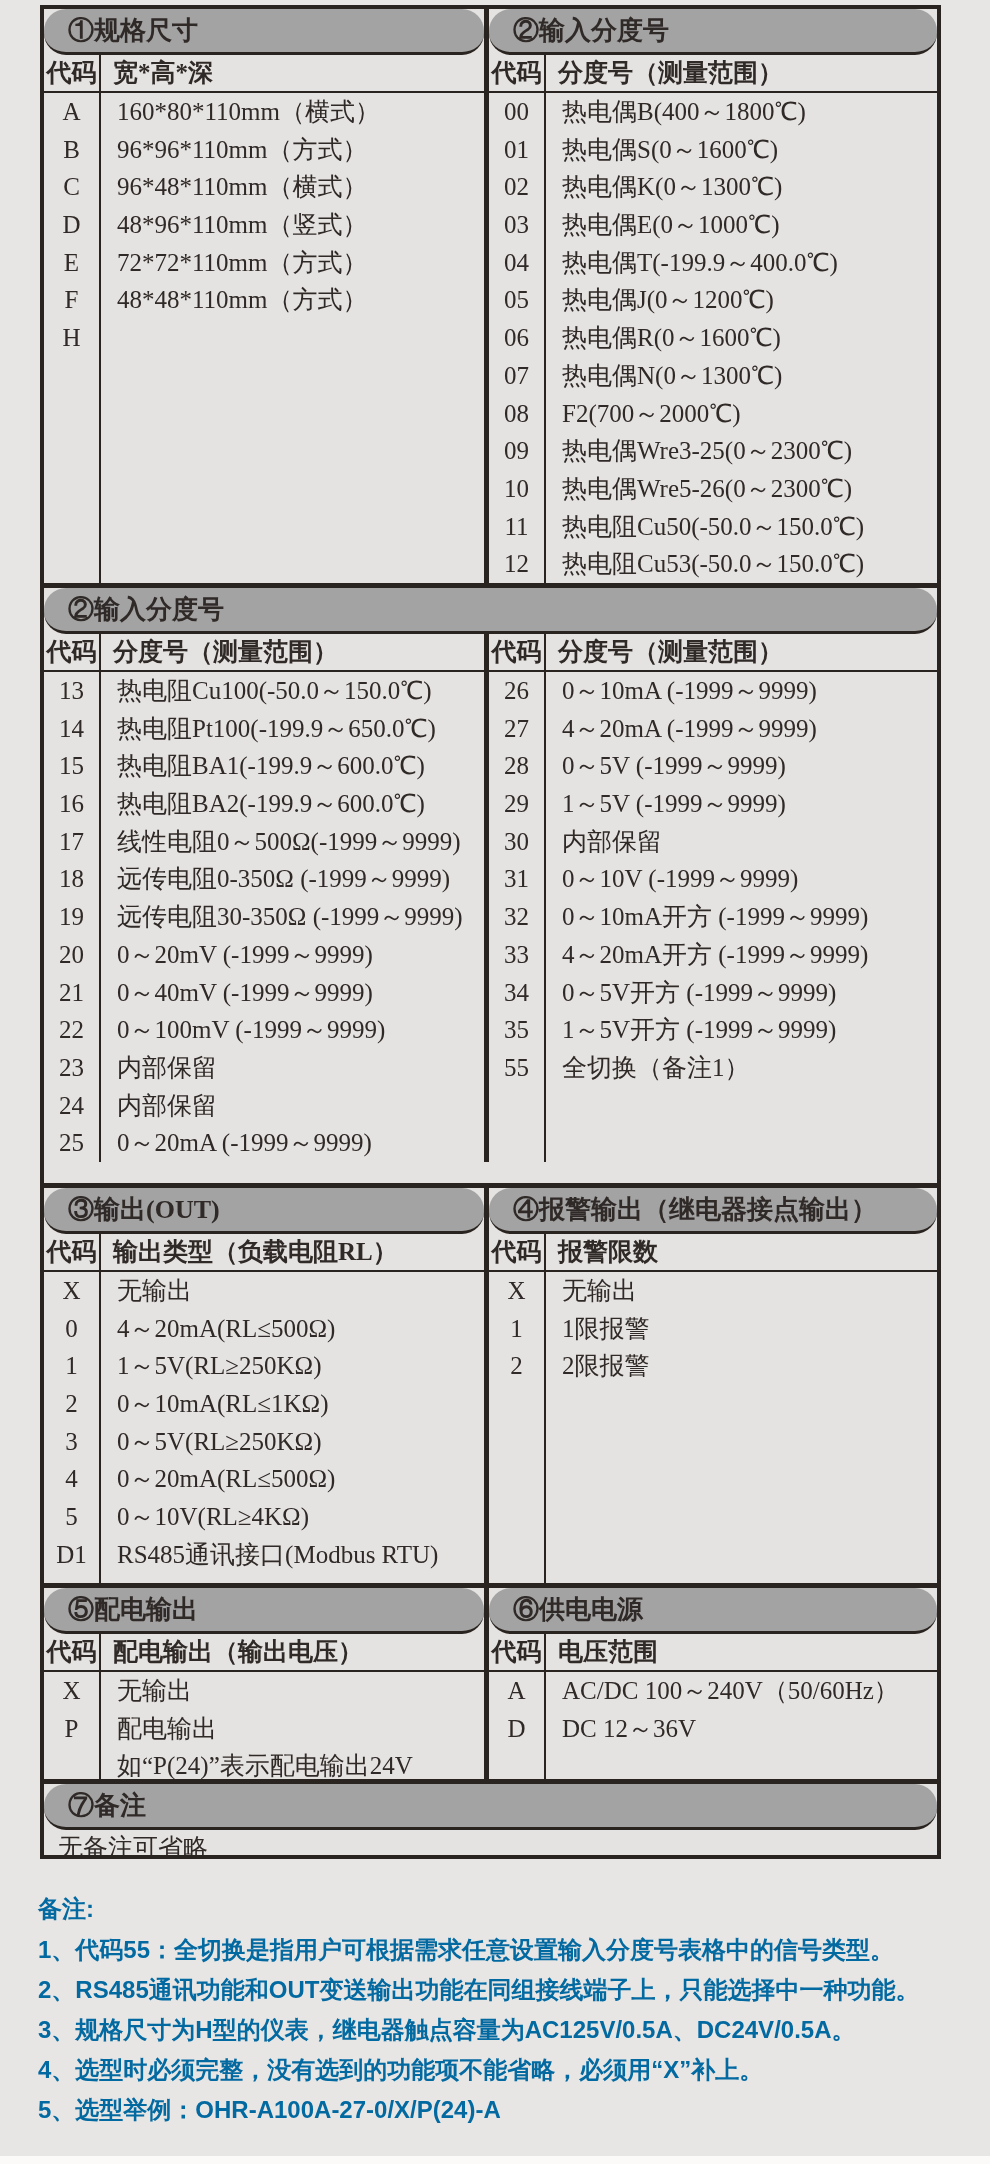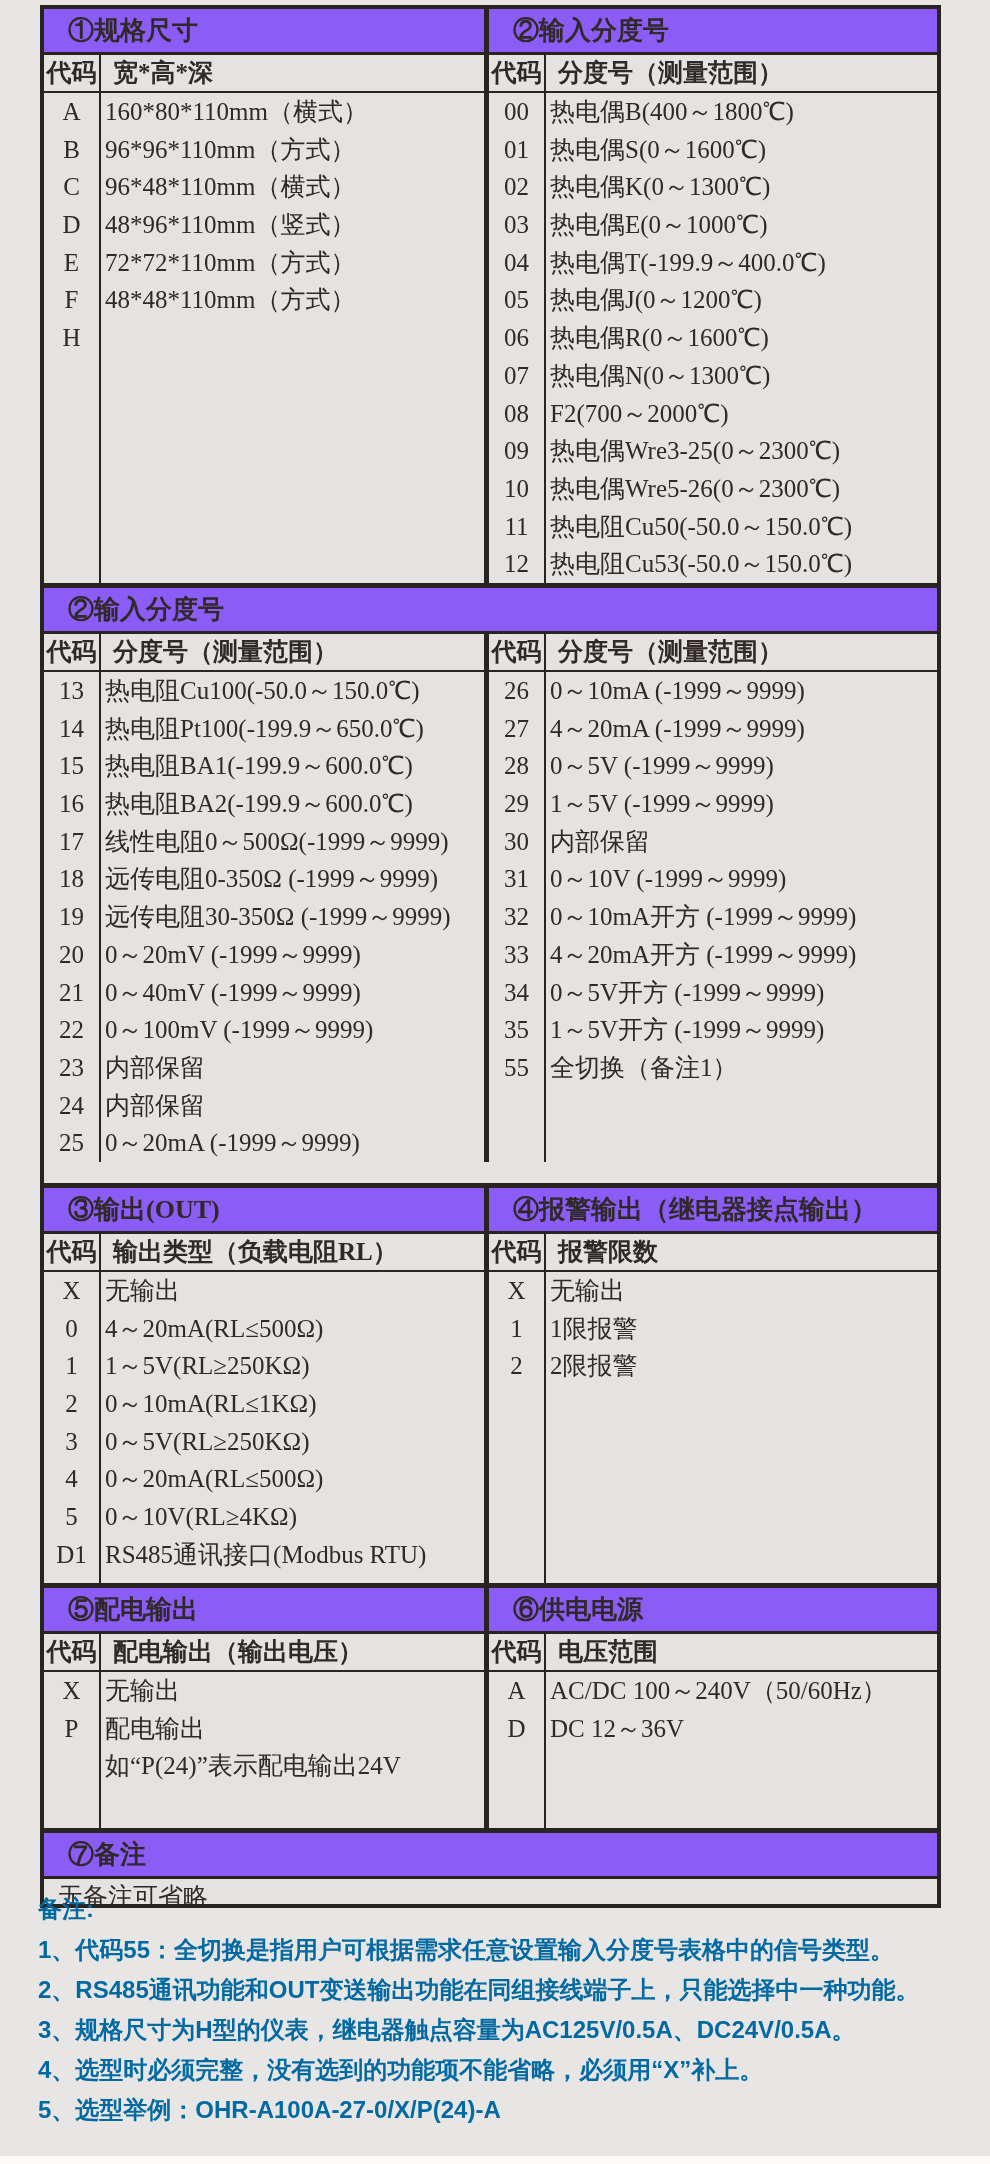--- a/index.html
+++ b/index.html
@@ -21,36 +21,36 @@
   }
   .block { overflow: hidden; }
   .block + .block { border-top: 5px solid #2a2421; }
   .two { display: flex; }
   .panel { display: flex; flex-direction: column; overflow: hidden; }
   .panel.left  { width: 445px; border-right: 5px solid #2a2421; }
   .panel.right { flex: 1; }
 
   .sec-header {
     height: 46px; line-height: 43px;
-    background: #8b5cf6;
+    background: #a3a3a3;
     border-bottom: 3px solid #2a2421;
     font-weight: bold; font-size: 26px;
-    padding-left: 24px; white-space: nowrap;
+    padding-left: 24px; white-space: nowrap; border-radius: 22px;
   }
   .colhdr {
     display: flex; height: 38px; line-height: 36px;
     border-bottom: 2px solid #2a2421;
     font-weight: bold; font-size: 25px; white-space: nowrap;
   }
   .colhdr .code { width: 57px; border-right: 2px solid #2a2421; text-align: center; }
   .colhdr .desc { flex: 1; padding-left: 12px; }
 
   .tbody { flex: 1; display: flex; font-size: 25px; }
   .codecol { width: 57px; border-right: 2px solid #2a2421; text-align: center; }
-  .desccol { flex: 1; padding-left: 4px; overflow: hidden; }
+  .desccol { flex: 1; padding-left: 16px; overflow: hidden; }
   .cell { height: 37.7px; line-height: 37.7px; white-space: nowrap; }
 
   .split { display: flex; flex: 1; }
   .half { display: flex; flex-direction: column; overflow: hidden; }
   .half.left  { width: 445px; border-right: 5px solid #2a2421; }
   .half.right { flex: 1; }
 
   .remark-row { font-size: 25px; line-height: 35px; padding-left: 14px; white-space: nowrap; }
 
   .notes {
@@ -262,21 +262,21 @@
             </div>
           <div class="desccol">
               <div class="cell">无输出</div>
               <div class="cell">1限报警</div>
               <div class="cell">2限报警</div>
             </div>
         </div>
       </div>
     </div>
 
-    <div class="block two" style="height:245px">
+    <div class="block two" style="height:196px">
       <div class="panel left">
         <div class="sec-header">⑤配电输出</div>
         <div class="colhdr">
           <div class="code">代码</div>
           <div class="desc">配电输出（输出电压）</div>
         </div>
         <div class="tbody">
           <div class="codecol">
               <div class="cell">X</div>
               <div class="cell">P</div>

